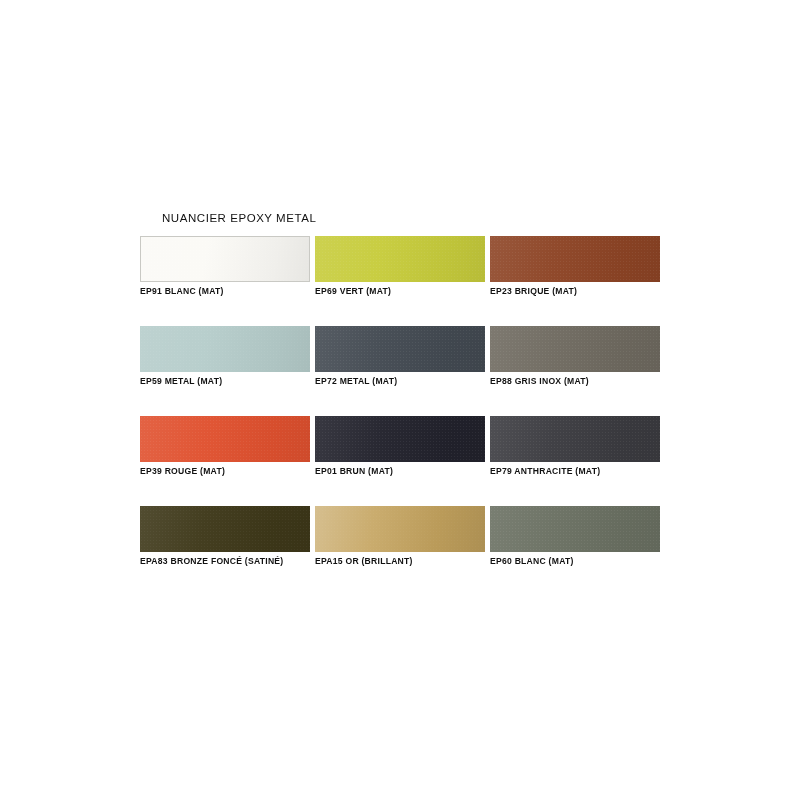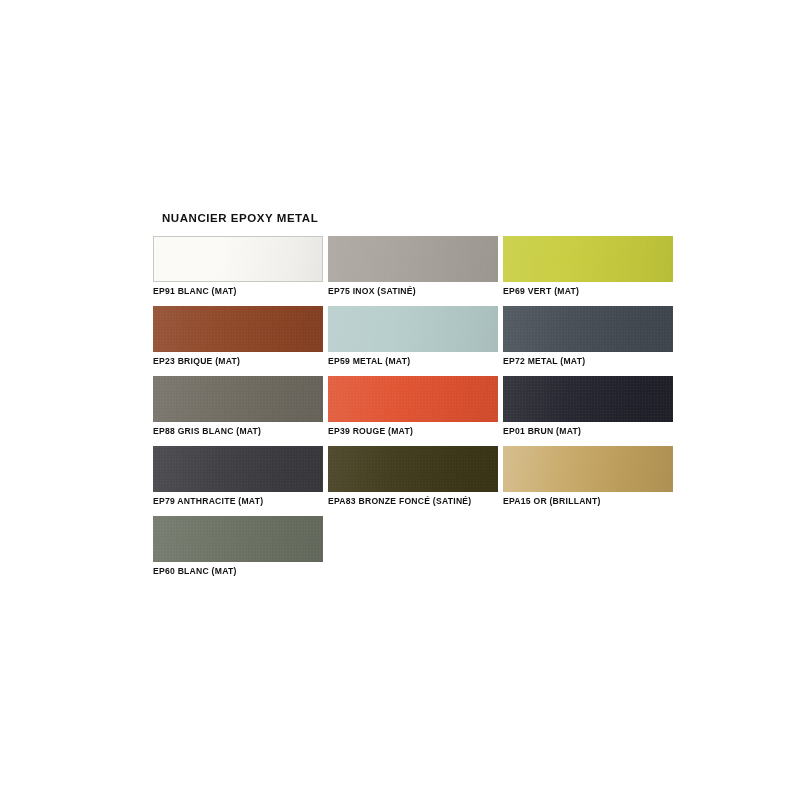--- a/index.html
+++ b/index.html
@@ -23,44 +23,43 @@
     height: 800px;
     background: #ffffff;
   }
 
   
   #chart-title {
     position: absolute;
     left: 140px;
     top: 212px;
     font-size: 11.5px;
-    font-weight: 700;
+    font-weight: 400;
     letter-spacing: 0.55px;
     color: #111111;
     white-space: nowrap;
     padding-left: 22px;
   }
 
   
   #swatch-grid {
     position: absolute;
     left: 140px;
     top: 236px;
     width: 520px;
     display: grid;
     grid-template-columns: repeat(3, 170px);
     column-gap: 5px;
     row-gap: 0px;
   }
 
   .swatch-cell {
     width: 170px;
-    height: 70px;
+    height: 90px;
     position: relative;
-    margin-left: 13px;
   }
 
   .swatch-chip {
     width: 170px;
     height: 46px;
     position: relative;
     overflow: hidden;
   }
 
   
@@ -117,27 +116,20 @@
 
   <div id="swatch-grid">
       <div class="swatch-cell">
         <div class="swatch-chip light-chip" style="background: rgb(251, 250, 246);">
           <span class="grain"></span>
           <span class="sheen"></span>
         </div>
         <div class="swatch-label">EP91 BLANC (MAT)</div>
       </div>
       <div class="swatch-cell">
-        <div class="swatch-chip finish-satine" style="background: rgb(168, 162, 156);">
-          <span class="grain"></span>
-          <span class="sheen"></span>
-        </div>
-        <div class="swatch-label">EP75 INOX (SATINÉ)</div>
-      </div>
-      <div class="swatch-cell">
         <div class="swatch-chip" style="background: rgb(199, 204, 60);">
           <span class="grain"></span>
           <span class="sheen"></span>
         </div>
         <div class="swatch-label">EP69 VERT (MAT)</div>
       </div>
       <div class="swatch-cell">
         <div class="swatch-chip" style="background: rgb(141, 68, 37);">
           <span class="grain"></span>
           <span class="sheen"></span>
@@ -156,21 +148,21 @@
           <span class="grain"></span>
           <span class="sheen"></span>
         </div>
         <div class="swatch-label">EP72 METAL (MAT)</div>
       </div>
       <div class="swatch-cell">
         <div class="swatch-chip" style="background: rgb(111, 106, 96);">
           <span class="grain"></span>
           <span class="sheen"></span>
         </div>
-        <div class="swatch-label">EP88 GRIS BLANC (MAT)</div>
+        <div class="swatch-label">EP88 GRIS INOX (MAT)</div>
       </div>
       <div class="swatch-cell">
         <div class="swatch-chip" style="background: rgb(224, 81, 47);">
           <span class="grain"></span>
           <span class="sheen"></span>
         </div>
         <div class="swatch-label">EP39 ROUGE (MAT)</div>
       </div>
       <div class="swatch-cell">
         <div class="swatch-chip" style="background: rgb(34, 34, 44);">

